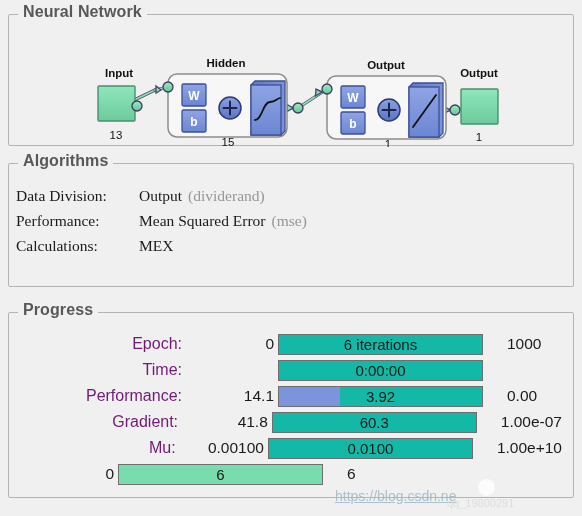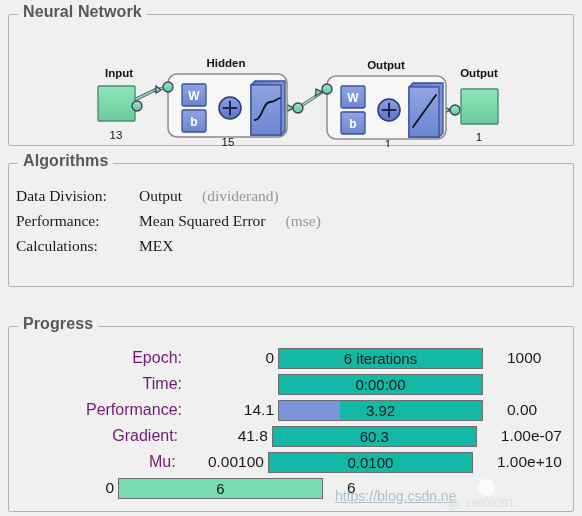--- a/index.html
+++ b/index.html
@@ -40,21 +40,21 @@
     font-size: 16px;
     font-weight: bold;
     color: #585858;
     letter-spacing: 0.1px;
     white-space: nowrap;
     line-height: 18px;
   }
 
   #grp-network { left: 8px;  top: 14px;  width: 566px; height: 132px; }
   #grp-algos   { left: 8px;  top: 163px; width: 566px; height: 124px; }
-  #grp-prog    { left: 8px;  top: 326px; width: 566px; height: 186px; }
+  #grp-prog    { left: 8px;  top: 312px; width: 566px; height: 186px; }
 
   
   .diagram {
     position: absolute;
     left: 0; top: 0;
     width: 566px;
     height: 132px;
   }
 
   
@@ -77,21 +77,21 @@
     white-space: nowrap;
   }
   .algo-value {
     font-size: 15.5px;
     color: #1a1a1a;
     white-space: nowrap;
   }
   .algo-fn {
     font-size: 15.5px;
     color: #969696;
-    margin-left: 20px;
+    margin-left: 6px;
     white-space: nowrap;
   }
 
   
   .prog-list {
     position: absolute;
     left: 13px;
     top: 18px;
     width: 540px;
   }

